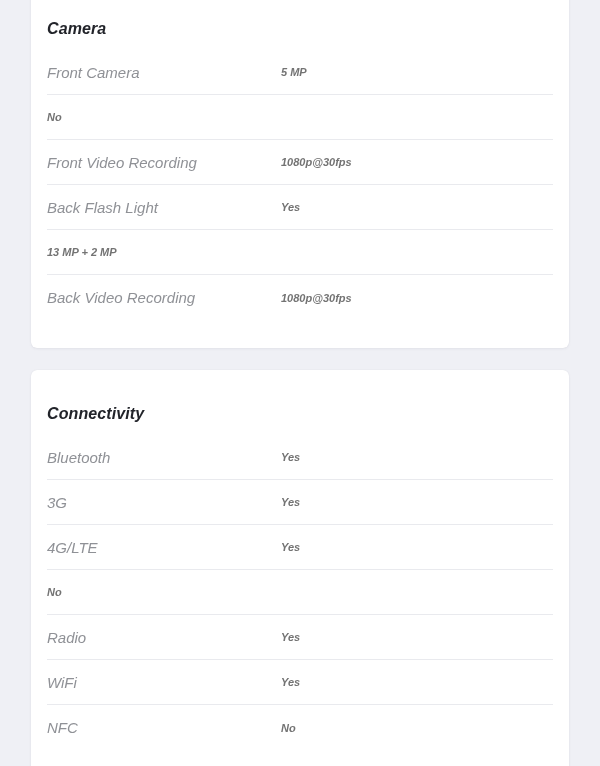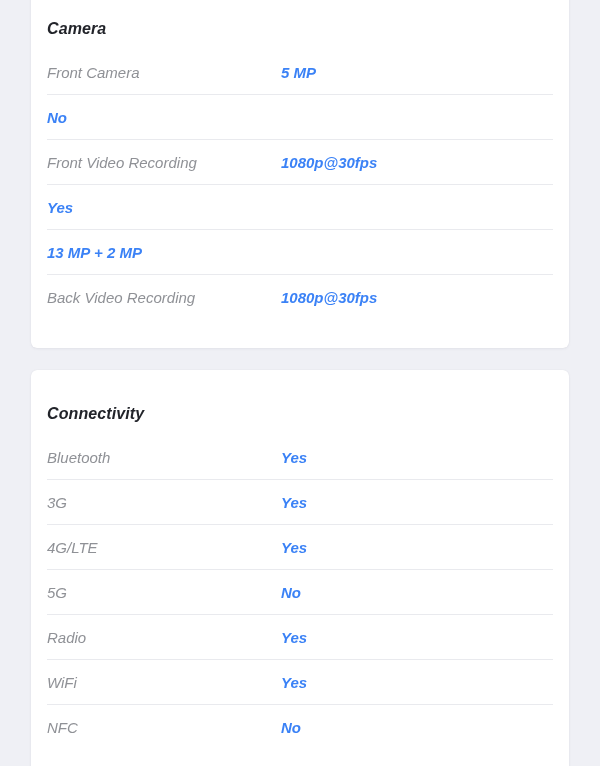--- a/index.html
+++ b/index.html
@@ -78,23 +78,23 @@
     width: 234px;
     flex: 0 0 234px;
     font-size: 15px;
     color: #8f9196;
     white-space: nowrap;
     overflow: hidden;
     text-overflow: ellipsis;
   }
   .spec-value {
     flex: 1 1 auto;
-    font-size: 15px;
+    font-size: 11px;
     font-weight: bold;
-    color: #3b82f6;
+    color: #737373;
     white-space: nowrap;
   }
   .list-top-pad {
     height: 12px;
   }
 </style>
 </head>
 <body>
 
 <div class="page">
@@ -109,20 +109,21 @@
           <span class="spec-value">5 MP</span>
         </li>
         <li class="spec-row">
           <span class="spec-value">No</span>
         </li>
         <li class="spec-row">
           <span class="spec-label">Front Video Recording</span>
           <span class="spec-value">1080p@30fps</span>
         </li>
         <li class="spec-row">
+          <span class="spec-label">Back Flash Light</span>
           <span class="spec-value">Yes</span>
         </li>
         <li class="spec-row">
           <span class="spec-value">13 MP + 2 MP</span>
         </li>
         <li class="spec-row">
           <span class="spec-label">Back Video Recording</span>
           <span class="spec-value">1080p@30fps</span>
         </li>
       </ul>
@@ -140,21 +141,20 @@
         </li>
         <li class="spec-row">
           <span class="spec-label">3G</span>
           <span class="spec-value">Yes</span>
         </li>
         <li class="spec-row">
           <span class="spec-label">4G/LTE</span>
           <span class="spec-value">Yes</span>
         </li>
         <li class="spec-row">
-          <span class="spec-label">5G</span>
           <span class="spec-value">No</span>
         </li>
         <li class="spec-row">
           <span class="spec-label">Radio</span>
           <span class="spec-value">Yes</span>
         </li>
         <li class="spec-row">
           <span class="spec-label">WiFi</span>
           <span class="spec-value">Yes</span>
         </li>

